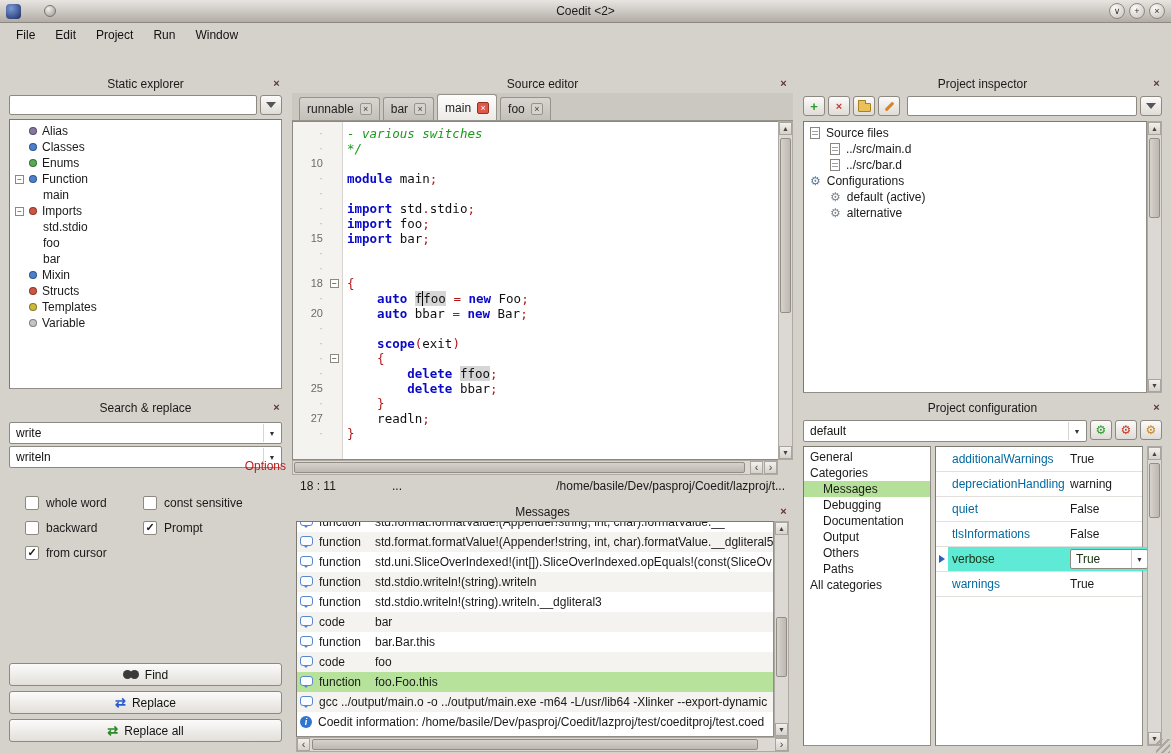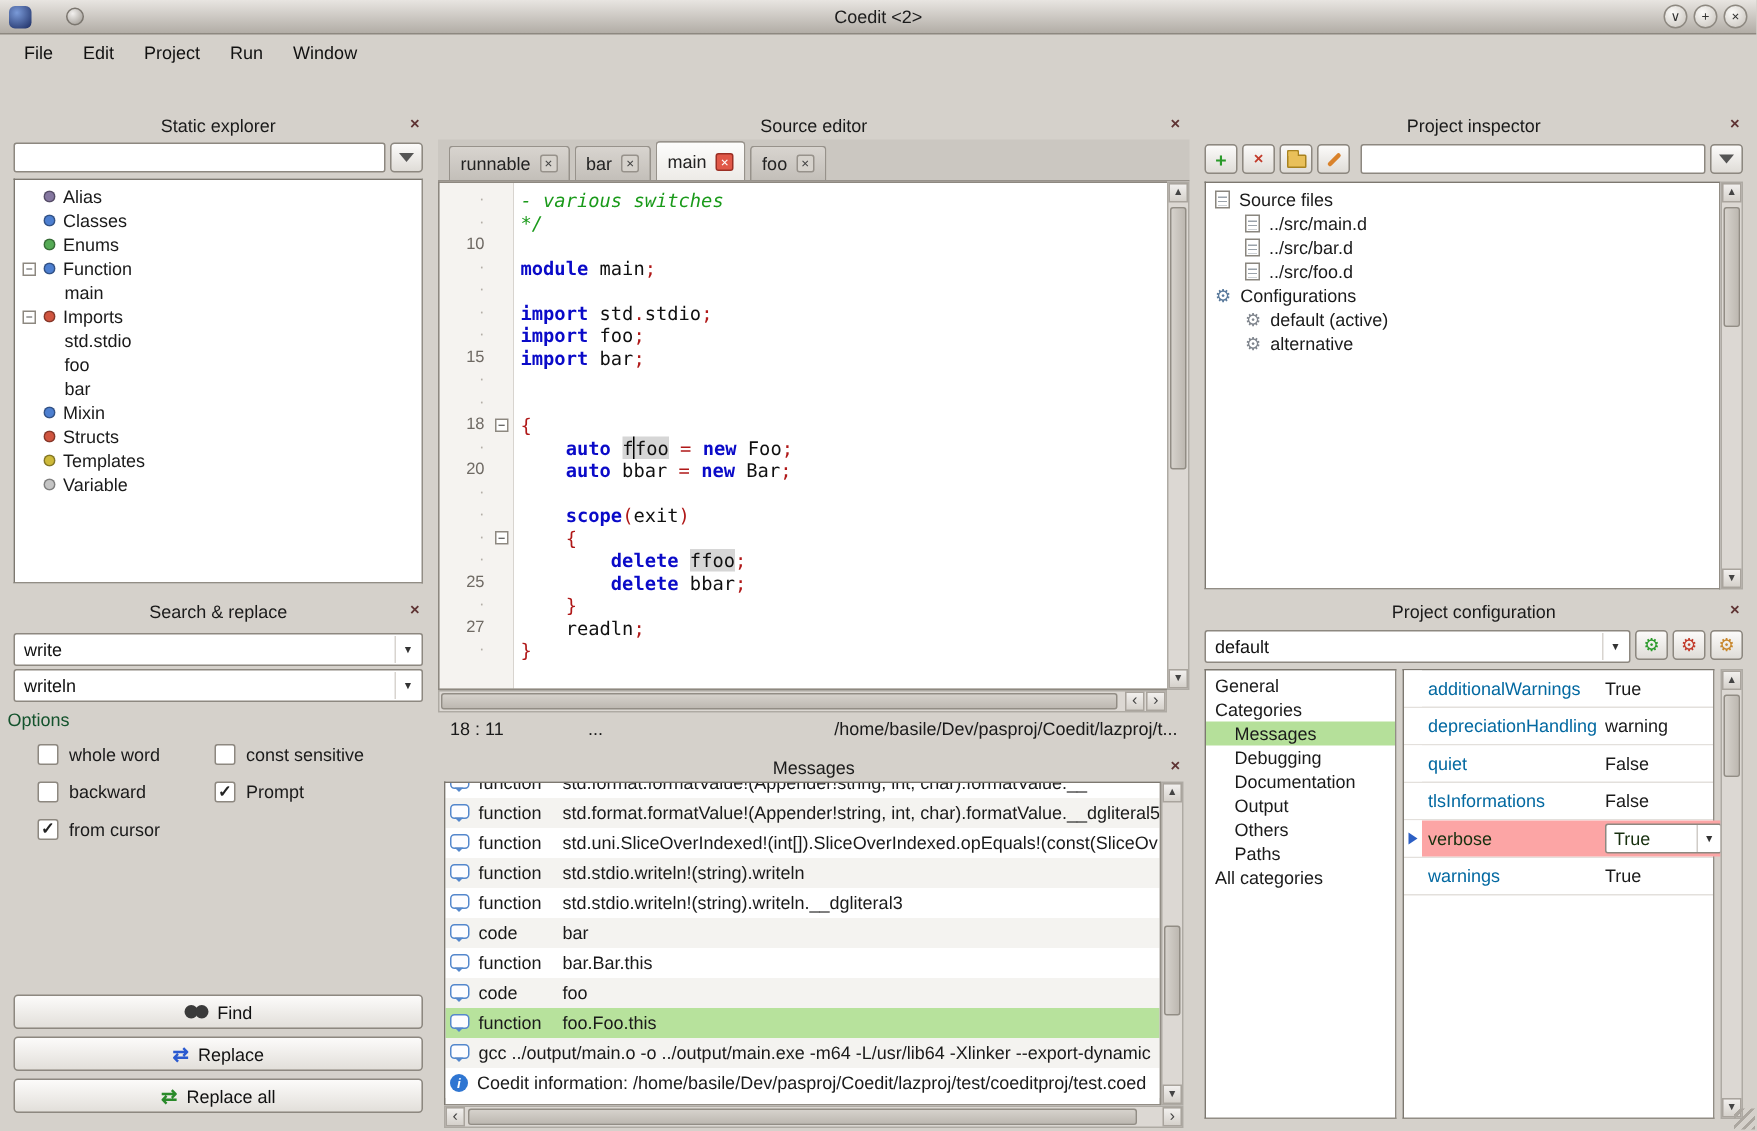--- a/index.html
+++ b/index.html
@@ -55,21 +55,21 @@
 
 
 .tree-row{display:flex;align-items:center;height:16px;padding-left:5px;gap:5px;white-space:nowrap}
 .tree-row.child{padding-left:33px}
 .expander{flex:none;width:9px;height:9px;border:1px solid #8d8880;background:#fff;font-size:8px;line-height:7px;text-align:center;color:#333}
 .exp-spacer{flex:none;width:9px;height:9px}
 .dot{flex:none;width:8px;height:8px;border-radius:50%;border:1px solid rgba(0,0,0,.35)}
 .tree-label{color:#1a1a1a}
 
 
-.options-label{position:absolute;top:74px;left:0;right:0;text-align:left;color:#14532d}
+.options-label{position:absolute;top:60px;left:0;right:0;text-align:right;color:#b91c1c}
 #cb-grid{position:absolute;left:20px;top:96px;right:8px;display:grid;grid-template-columns:118px 1fr;row-gap:10px}
 #sr-buttons{position:absolute;left:4px;right:4px;top:264px;display:flex;flex-direction:column;gap:5px}
 
 
 #editor-dock{display:flex;flex-direction:column}
 .tabbar{height:28px;background:#cbc7c1;border-bottom:1px solid #97928b;display:flex;align-items:flex-end;padding:0 0 0 7px;gap:3px;flex:none}
 .tab{display:inline-flex;align-items:center;gap:6px;height:23px;padding:0 7px;border:1px solid #97928b;border-bottom:none;border-radius:3px 3px 0 0;background:linear-gradient(#d8d4cf,#c3bfb9);color:#222}
 .tab.active{background:linear-gradient(#fdfdfc,#edebe7);height:26px}
 .tab-close{width:12px;height:12px;border:1px solid #97928b;background:#d6d2cc;border-radius:2px;font-size:9px;line-height:10px;text-align:center;color:#444;flex:none}
 .tab-close.red{background:#e05848;border-color:#9b2f24;color:#fff}
@@ -119,21 +119,21 @@
 .cfg-toprow .combo{flex:1}
 #cat-list{position:absolute;left:4px;top:47px;width:128px;height:300px;padding-top:2px}
 .cat-row{display:flex;align-items:center;height:16px;padding-left:6px;white-space:nowrap}
 .cat-row.child{padding-left:19px}
 .cat-row.sel{background:#b5e09a}
 #prop-table{position:absolute;left:136px;top:47px;width:208px;height:300px}
 .prop-row{display:flex;height:25px;border-bottom:1px solid #e3e0dc;background:#fff}
 .prop-marker{flex:none;width:12px;display:flex;align-items:center;justify-content:center;background:#fff}
 .prop-name{flex:none;width:116px;display:flex;align-items:center;padding-left:4px;color:#0369a1}
 .prop-value{flex:1;display:flex;align-items:center;padding-left:6px}
-.prop-row.sel .prop-name,.prop-row.sel .prop-value{background:#fca5a5;color:#17300f}
+.prop-row.sel .prop-name,.prop-row.sel .prop-value{background:#5eead4;color:#17300f}
 .tri{width:0;height:0;border-top:4px solid transparent;border-bottom:4px solid transparent;border-left:6px solid #2c5fc4}
 .mini-combo{display:inline-flex;align-items:center;height:20px;width:78px;background:#fff;border:1px solid #8d8880;border-radius:2px;padding-left:5px;position:relative}
 .mc-arrow{margin-left:auto;align-self:stretch;width:16px;display:flex;align-items:center;justify-content:center;font-size:7px;color:#333;border-left:1px solid #d0ccc7}
 
 .grip{position:absolute;right:1px;bottom:1px;width:14px;height:14px;background:repeating-linear-gradient(135deg,transparent 0,transparent 3px,#aca7a0 3px,#aca7a0 5px)}
 </style>
 </head>
 <body>
 
 <div id="app">
@@ -447,24 +447,20 @@
           <span class="tree-label">Source files</span>
         </div>
         <div class="itree-row child">
           <span class="file-ico"></span>
           <span class="tree-label">../src/main.d</span>
         </div>
         <div class="itree-row child">
           <span class="file-ico"></span>
           <span class="tree-label">../src/bar.d</span>
         </div>
-        <div class="itree-row child">
-          <span class="file-ico"></span>
-          <span class="tree-label">../src/foo.d</span>
-        </div>
         <div class="itree-row">
           <span class="gear blue">⚙</span>
           <span class="tree-label">Configurations</span>
         </div>
         <div class="itree-row child">
           <span class="gear">⚙</span>
           <span class="tree-label">default (active)</span>
         </div>
         <div class="itree-row child">
           <span class="gear">⚙</span>

